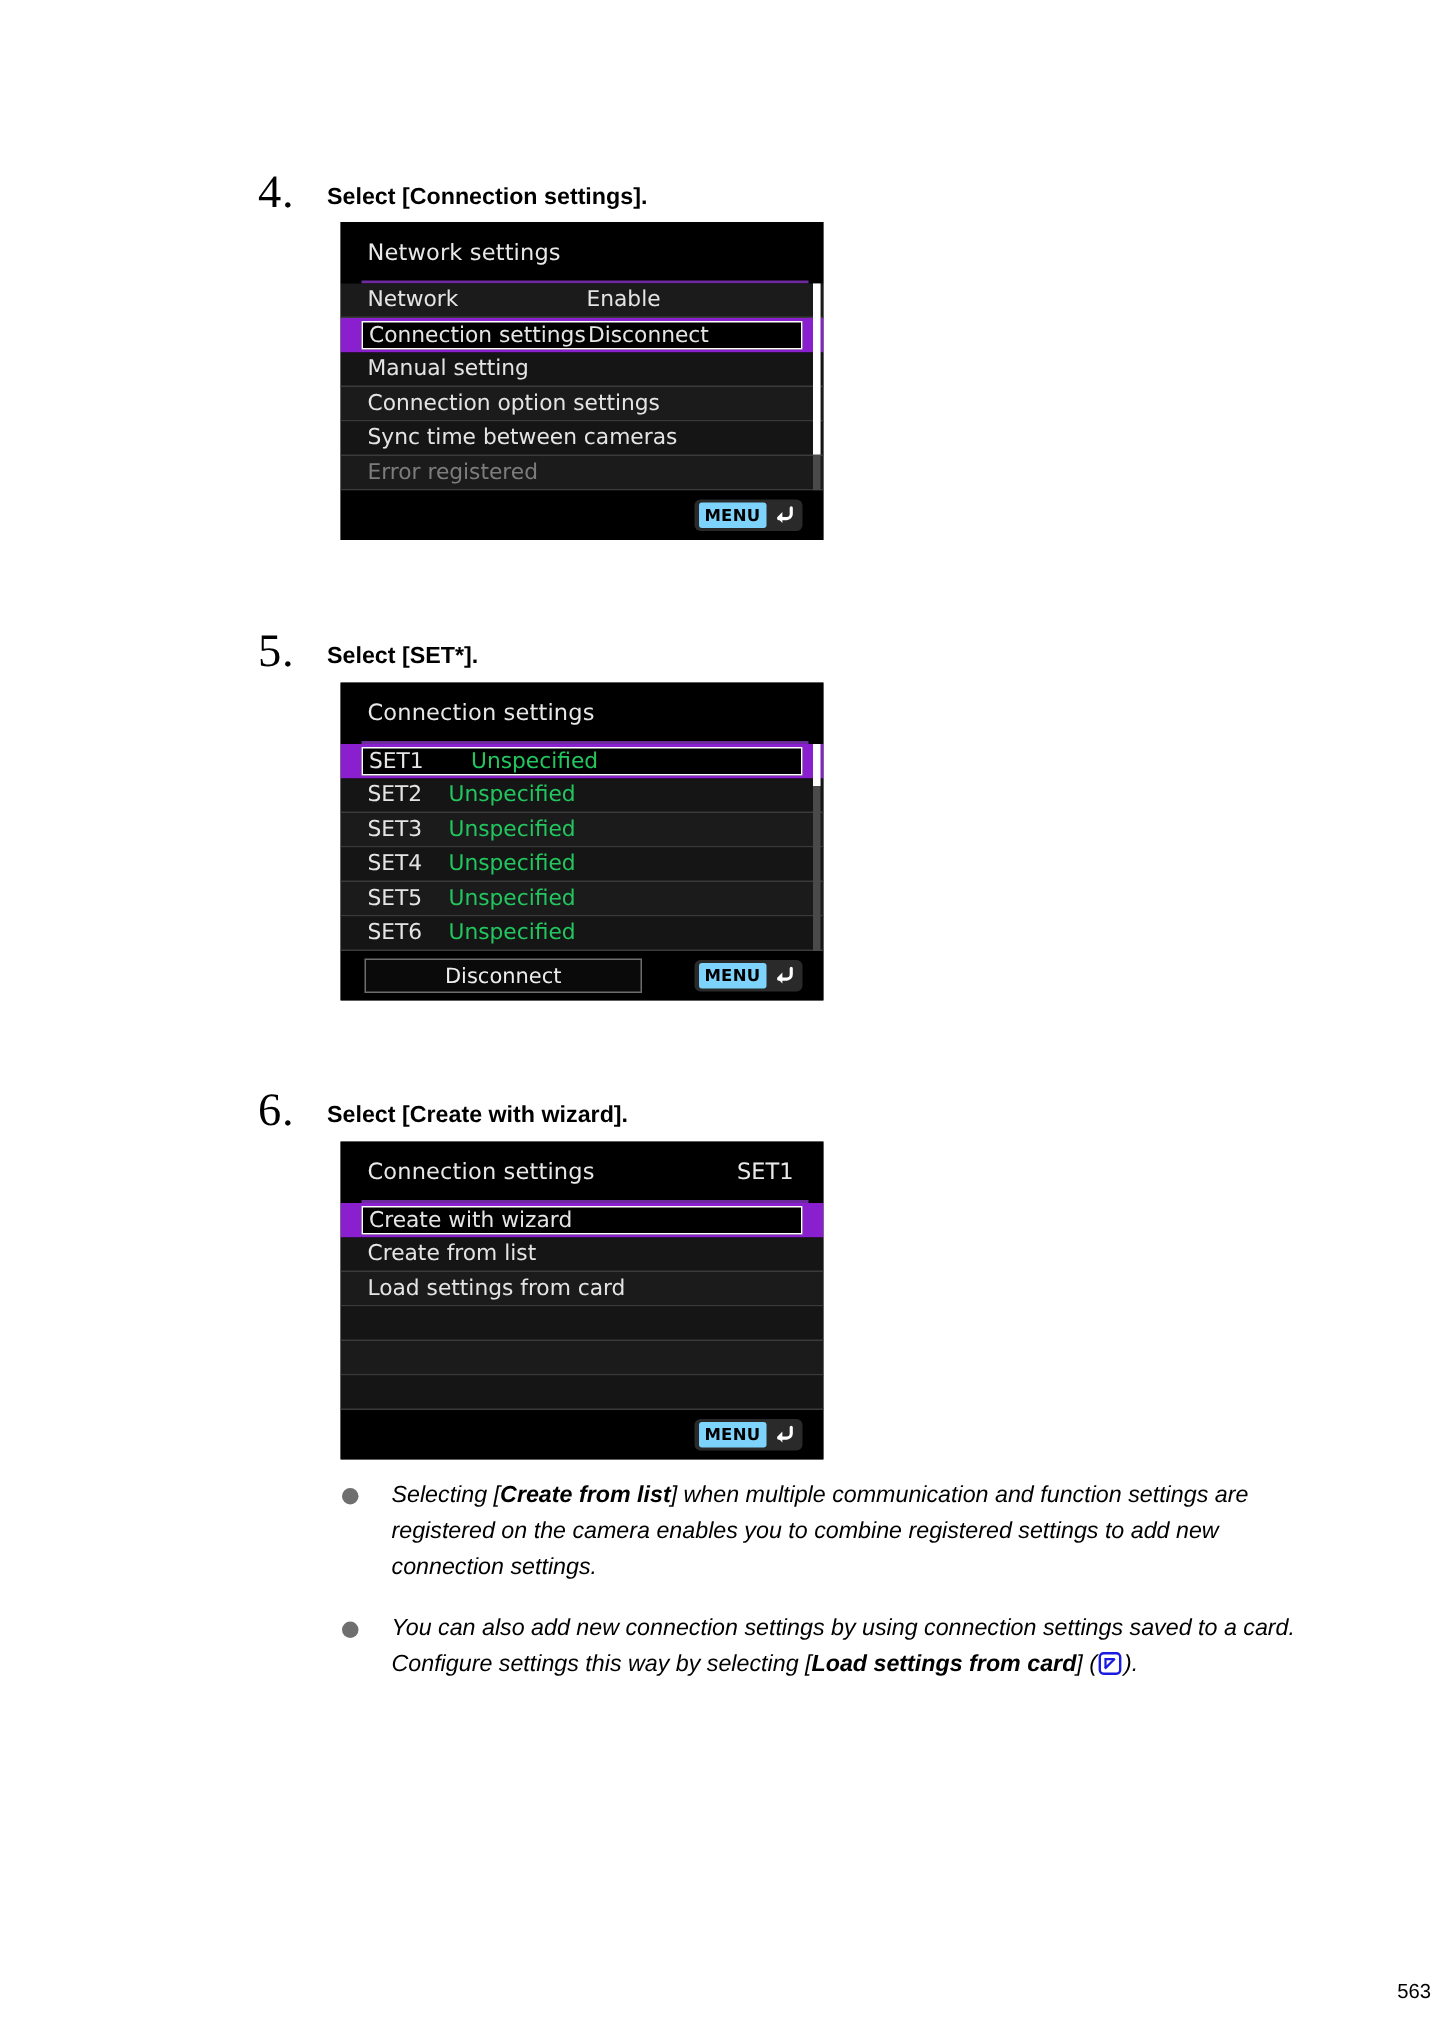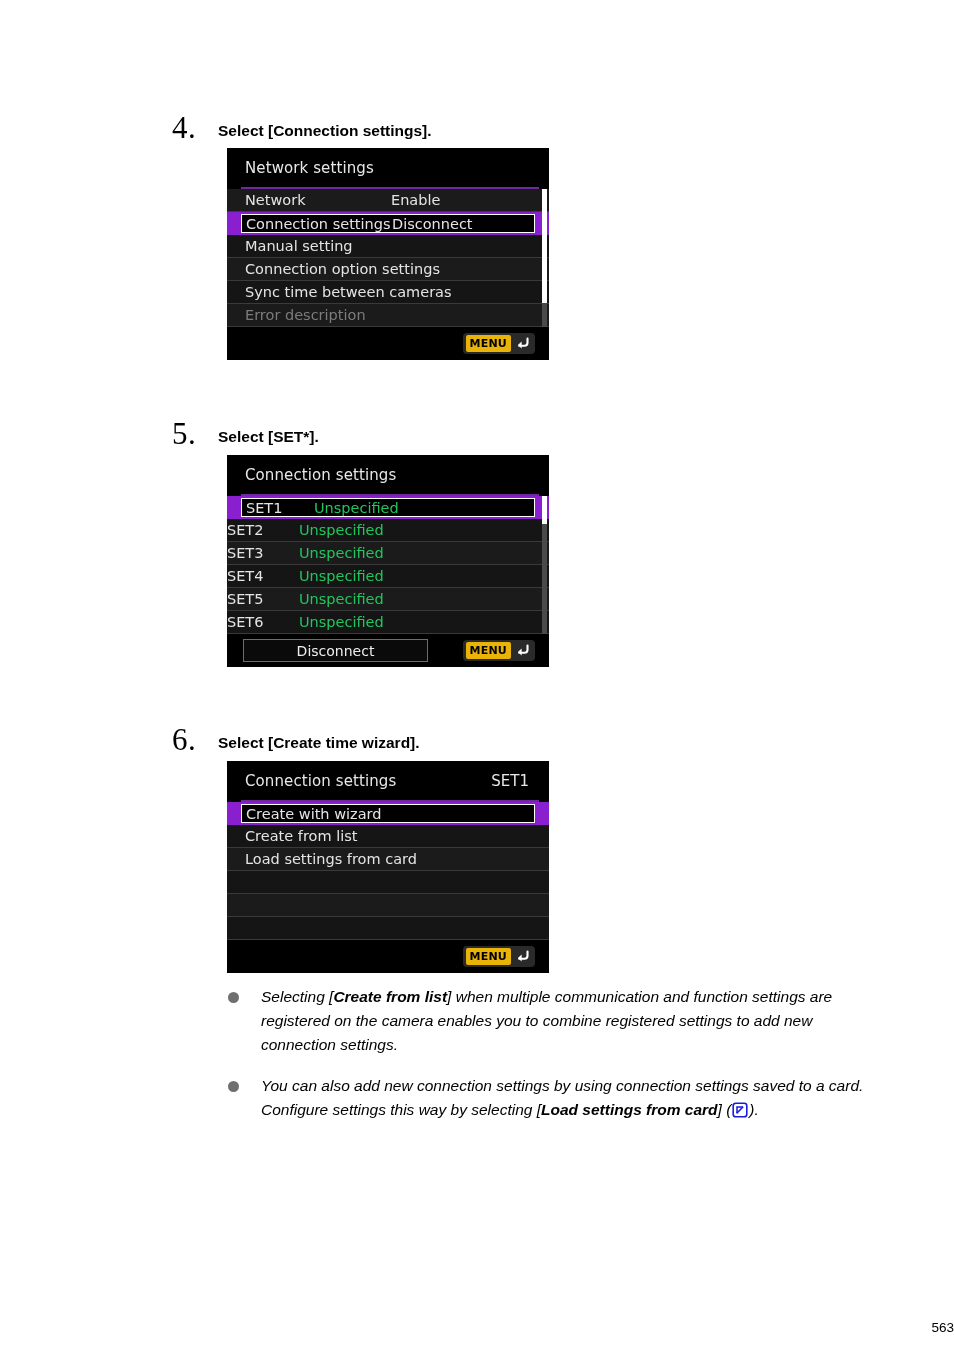--- a/index.html
+++ b/index.html
@@ -98,20 +98,21 @@
   .row .val {
     font-size: 14.5px;
     color: #e4e4e4;
     position: absolute;
     left: 164px;
     white-space: nowrap;
   }
   .row .setname {
     font-size: 14.5px;
     color: #e4e4e4;
+    padding-left: 18px;
     width: 72px;
     flex: none;
   }
   .row .setval {
     font-size: 14.5px;
     color: #22c55e;
   }
   .row.disabled .lbl { color: #7c7c7c; }
   .row.blank .lbl { color: transparent; }
 
@@ -145,21 +146,21 @@
   }
   .menu-btn {
     display: inline-flex;
     align-items: center;
     gap: 3px;
     background: #2a2a2a;
     border-radius: 4px;
     padding: 2px 4px 2px 3px;
   }
   .menu-word {
-    background: #eab308;
+    background: #7dd3fc;
     color: #000000;
     font-size: 11px;
     font-weight: bold;
     letter-spacing: 0.2px;
     line-height: 1;
     padding: 3px 4px 3px 4px;
     border-radius: 2px;
     font-family: "DejaVu Sans", sans-serif;
   }
   .menu-arrow { width: 17px; height: 15px; display: block; }
@@ -265,21 +266,21 @@
     <div class="row alt">
       <span class="lbl">Manual setting</span>
     </div>
     <div class="row">
       <span class="lbl">Connection option settings</span>
     </div>
     <div class="row alt">
       <span class="lbl">Sync time between cameras</span>
     </div>
     <div class="row disabled">
-      <span class="lbl">Error description</span>
+      <span class="lbl">Error registered</span>
     </div>
     <div class="scrollbar" style="top:0; height:138px;">
       <div class="thumb" style="top:0; height:114px;"></div>
     </div>
   </div>
   <div class="scr-footer">
     <span class="menu-btn">
       <span class="menu-word">MENU</span>
       <svg class="menu-arrow" viewBox="0 0 17 15">
         <path d="M13.5 2.5 v4.2 a3 3 0 0 1 -3 3 h-5.4" stroke="#ffffff" stroke-width="2.1" fill="none" stroke-linecap="round"></path>
@@ -339,21 +340,21 @@
         <path d="M13.5 2.5 v4.2 a3 3 0 0 1 -3 3 h-5.4" stroke="#ffffff" stroke-width="2.1" fill="none" stroke-linecap="round"></path>
         <path d="M7.6 5.4 L4.0 9.0 L7.6 12.6 z" fill="#ffffff"></path>
       </svg>
     </span>
   </div>
 </div>
 
 <div class="step" style="top:724px;">
   <div class="step-head">
     <span class="step-num">6.</span>
-    <span class="step-title">Select [Create time wizard].</span>
+    <span class="step-title">Select [Create with wizard].</span>
   </div>
 </div>
 
 <div class="screen" style="top:761px;">
   <div class="scr-title-bar">
     <span class="scr-title">Connection settings</span>
     <span class="scr-title-right">SET1</span>
   </div>
   <div class="rows">
     <div class="row selected">

